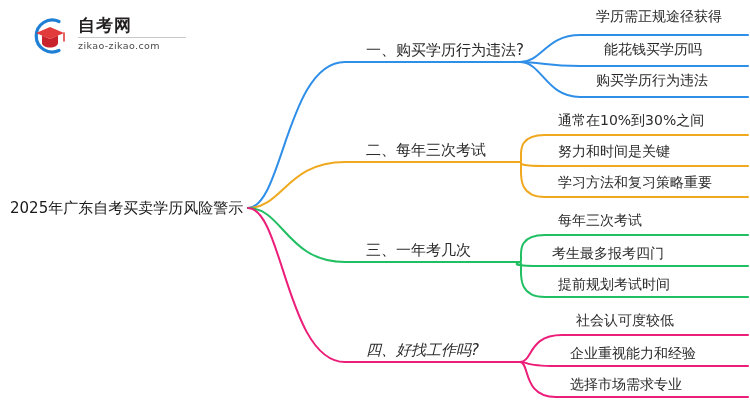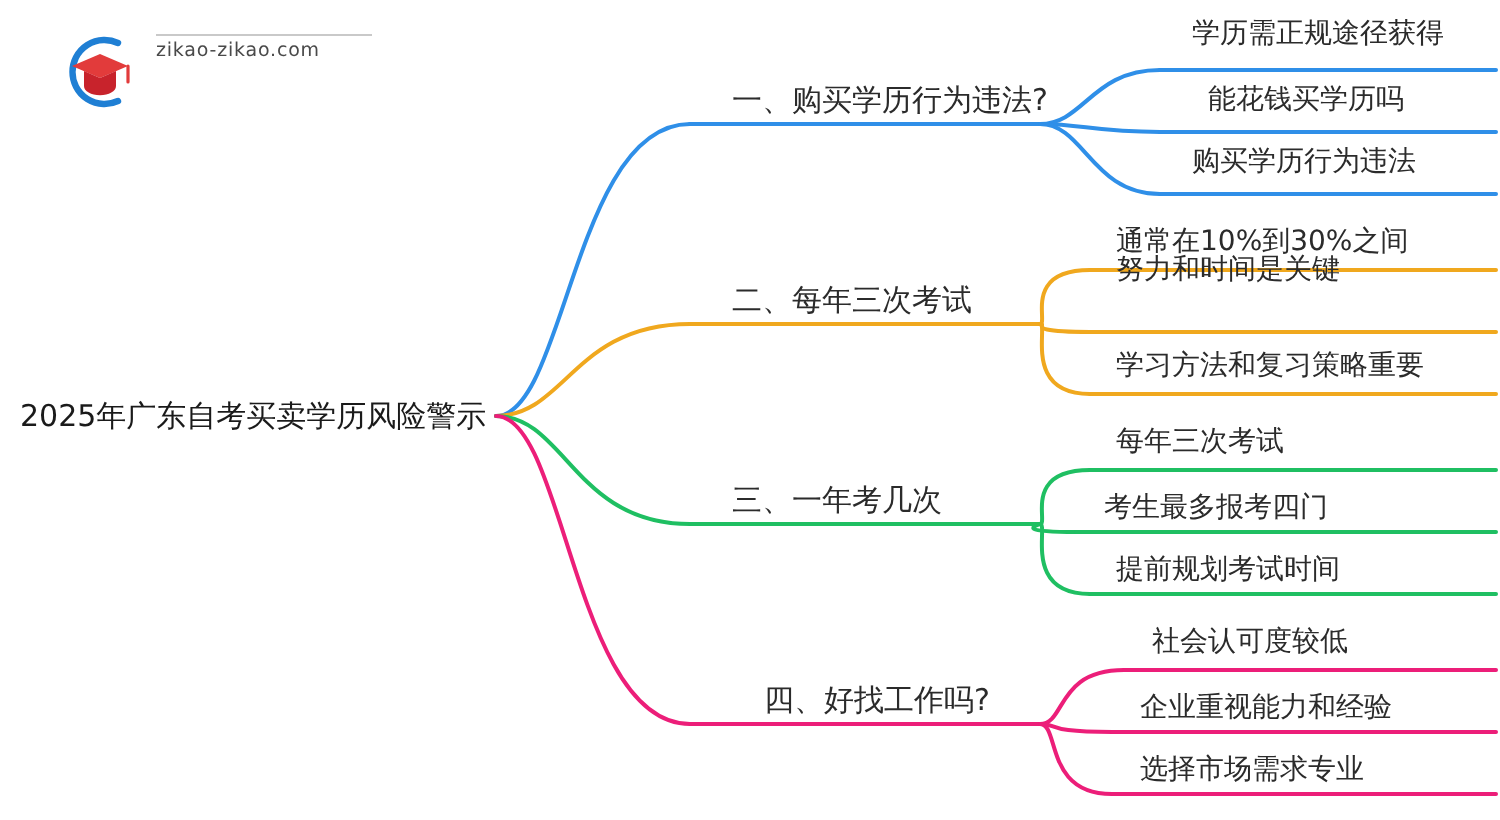--- a/index.html
+++ b/index.html
@@ -91,20 +91,21 @@
 <div class="logo">
   <div class="logo-mark">
     <svg width="44" height="44" viewBox="0 0 44 44" xmlns="http://www.w3.org/2000/svg">
       <path d="M31 7.5 A16 16 0 1 0 31 36.5" fill="none" stroke="#1f7fd4" stroke-width="3.2" stroke-linecap="round"></path>
       <path d="M22 13 L36 19 L22 25 L8 19 Z" fill="#e23b3b"></path>
       <path d="M14 21.5 L14 29 C14 31.6 17.6 33.6 22 33.6 C26.4 33.6 30 31.6 30 29 L30 21.5 L22 25 Z" fill="#c8232c"></path>
       <path d="M36 19 L36 27" stroke="#e23b3b" stroke-width="1.6" stroke-linecap="round"></path>
     </svg>
   </div>
   <div class="logo-text-wrap">
+    <div class="logo-title">自考网</div>
     <div class="logo-rule"></div>
     <div class="logo-sub">zikao-zikao.com</div>
   </div>
 </div>
 
 <svg id="canvas" viewBox="0 0 750 410" xmlns="http://www.w3.org/2000/svg">
     <path d="M 248 208 C 282.5 208 287 62 345 62" fill="none" stroke="#2f8fe8" stroke-width="2" stroke-linecap="round"></path>
     <path d="M 345 62 L 520 62" fill="none" stroke="#2f8fe8" stroke-width="2" stroke-linecap="round"></path>
     <path d="M 520 62 C 542 62 546 35 580 35" fill="none" stroke="#2f8fe8" stroke-width="2" stroke-linecap="round"></path>
     <path d="M 580 35 L 748 35" fill="none" stroke="#2f8fe8" stroke-width="2" stroke-linecap="round"></path>
@@ -140,24 +141,24 @@
 
 <div class="node-text root-label" style="left:10px; top:199px;">2025年广东自考买卖学历风险警示</div>
 
 <div class="node-text branch-label" style="left:366px; top:41px;">一、购买学历行为违法?</div>
 <div class="node-text leaf-label" style="left:596px; top:8px;">学历需正规途径获得</div>
 <div class="node-text leaf-label" style="left:604px; top:41px;">能花钱买学历吗</div>
 <div class="node-text leaf-label" style="left:596px; top:72px;">购买学历行为违法</div>
 
 <div class="node-text branch-label" style="left:366px; top:141px;">二、每年三次考试</div>
 <div class="node-text leaf-label" style="left:558px; top:112px;">通常在10%到30%之间</div>
-<div class="node-text leaf-label" style="left:558px; top:126px;">努力和时间是关键</div>
+<div class="node-text leaf-label" style="left:558px; top:143px;">努力和时间是关键</div>
 <div class="node-text leaf-label" style="left:558px; top:174px;">学习方法和复习策略重要</div>
 
 <div class="node-text branch-label" style="left:366px; top:241px;">三、一年考几次</div>
 <div class="node-text leaf-label" style="left:558px; top:212px;">每年三次考试</div>
 <div class="node-text leaf-label" style="left:552px; top:245px;">考生最多报考四门</div>
 <div class="node-text leaf-label" style="left:558px; top:276px;">提前规划考试时间</div>
 
-<div class="node-text branch-label" style="left:382px; top:341px;">四、好找工作吗?</div>
+<div class="node-text branch-label" style="left:366px; top:341px;font-style:italic;">四、好找工作吗?</div>
 <div class="node-text leaf-label" style="left:576px; top:312px;">社会认可度较低</div>
 <div class="node-text leaf-label" style="left:570px; top:345px;">企业重视能力和经验</div>
 <div class="node-text leaf-label" style="left:570px; top:376px;">选择市场需求专业</div>
 
 </body></html>

